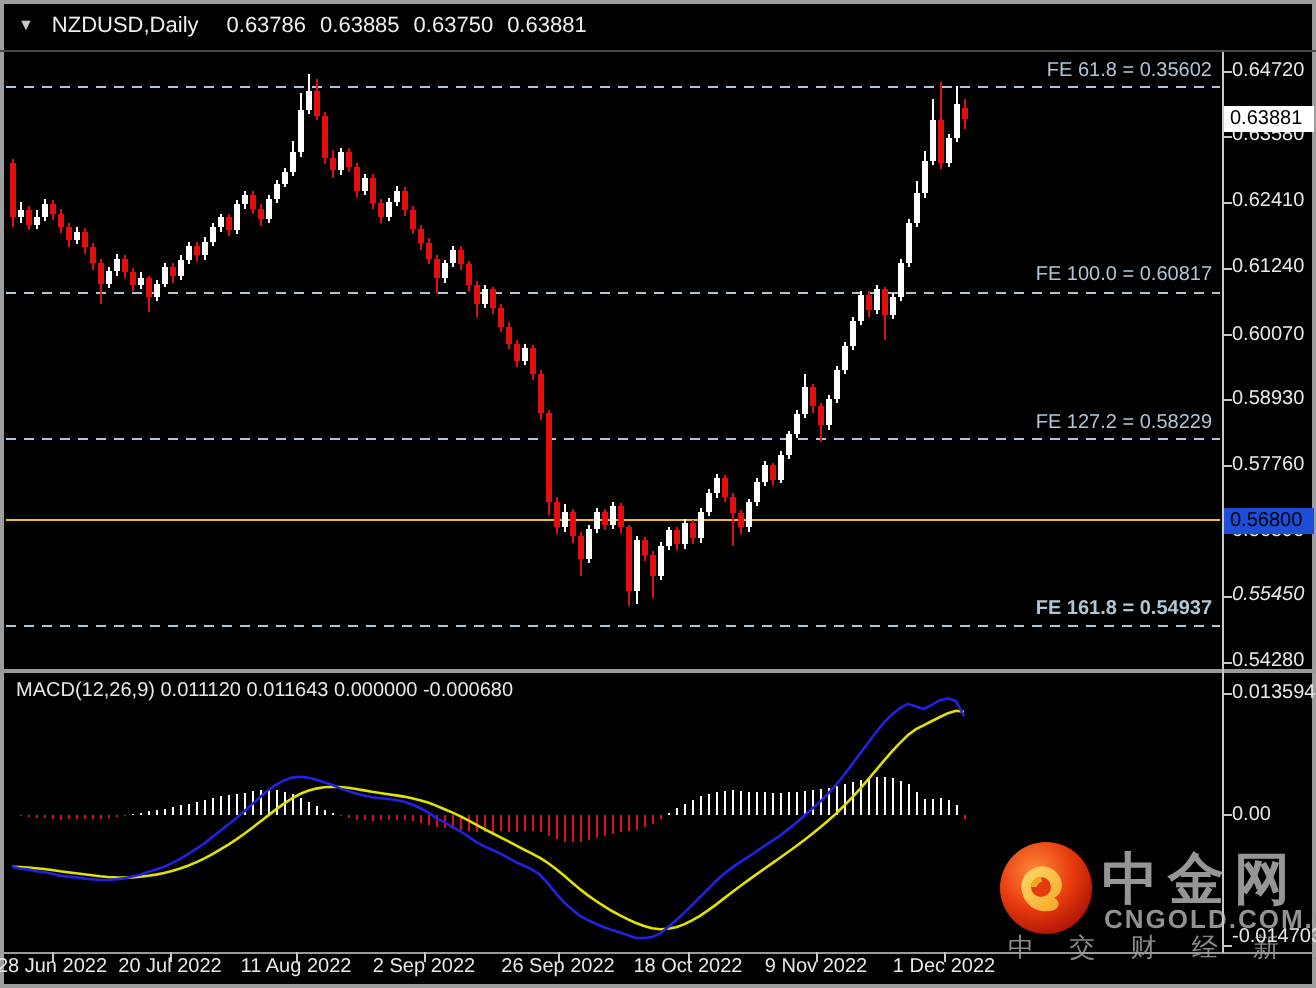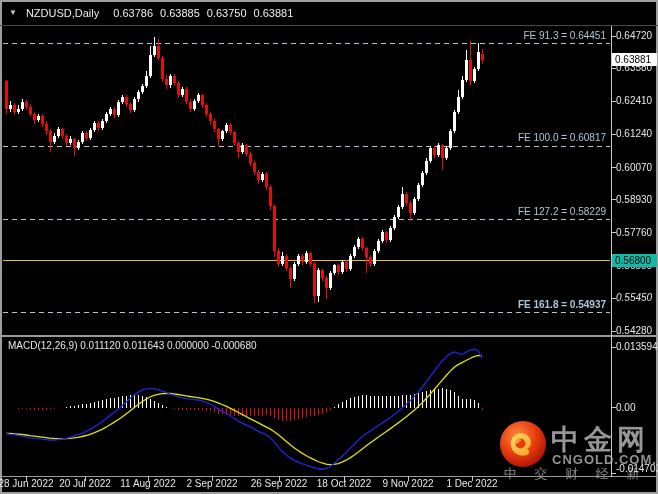--- a/index.html
+++ b/index.html
@@ -474,22 +474,22 @@
       <div class="axlab" style="top: 161.595px;">0.60070</div>
       <div class="axlab" style="top: 193.857px;">0.58930</div>
       <div class="axlab" style="top: 226.968px;">0.57760</div>
       <div class="axlab" style="top: 260.079px;">0.56590</div>
       <div class="axlab" style="top: 292.341px; font-style: italic;">0.55450</div>
       <div class="axlab" style="top: 325.452px;">0.54280</div>
       <div class="axlab" style="top: 341px;">0.013594</div>
       <div class="axlab" style="top: 401.534px; text-align: right;">0.00</div>
       <div class="axlab" style="top: 463px;">-0.014703</div>
       <div class="badge" style="top: 53.2437px; background: rgb(255, 255, 255);">0.63881</div>
-      <div class="badge" style="top: 253.636px; background: #14b8a6;">0.56800</div>
-      <div class="fiblab" style="top: 29.6127px; left: 406px; color: rgb(174, 198, 216);">FE 91.3 = 0.64451</div>
+      <div class="badge" style="top: 253.636px; background: #1d4ed8;">0.56800</div>
+      <div class="fiblab" style="top: 29.6127px; left: 406px; color: rgb(174, 198, 216);">FE 61.8 = 0.35602</div>
       <div class="fiblab" style="top: 132.455px; left: 406px; color: rgb(174, 198, 216);">FE 100.0 = 0.60817</div>
       <div class="fiblab" style="top: 205.695px; left: 406px; color: rgb(174, 198, 216);">FE 127.2 = 0.58229</div>
       <div class="fiblab" style="top: 298.859px; left: 406px; color: rgb(174, 198, 216); font-weight: bold;">FE 161.8 = 0.54937</div>
       <div class="datelab" style="left: -14px;">28 Jun 2022</div>
       <div class="datelab" style="left: 45px;">20 Jul 2022</div>
       <div class="datelab" style="left: 108px;">11 Aug 2022</div>
       <div class="datelab" style="left: 172px;">2 Sep 2022</div>
       <div class="datelab" style="left: 239px;">26 Sep 2022</div>
       <div class="datelab" style="left: 304px;">18 Oct 2022</div>
       <div class="datelab" style="left: 368px;">9 Nov 2022</div>

